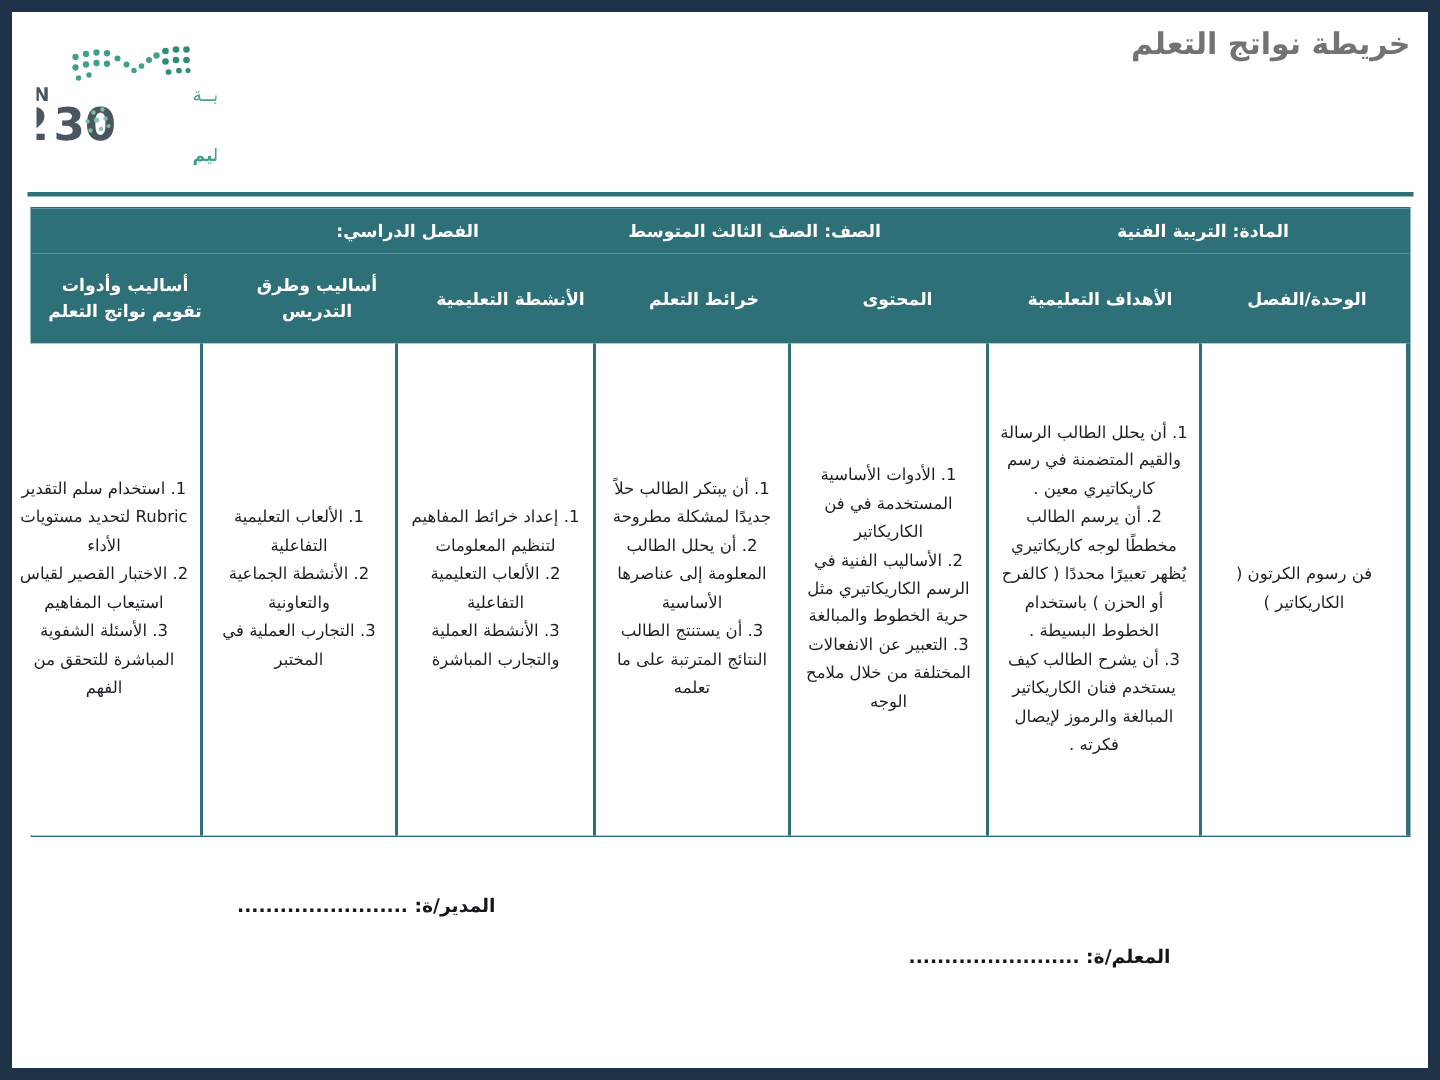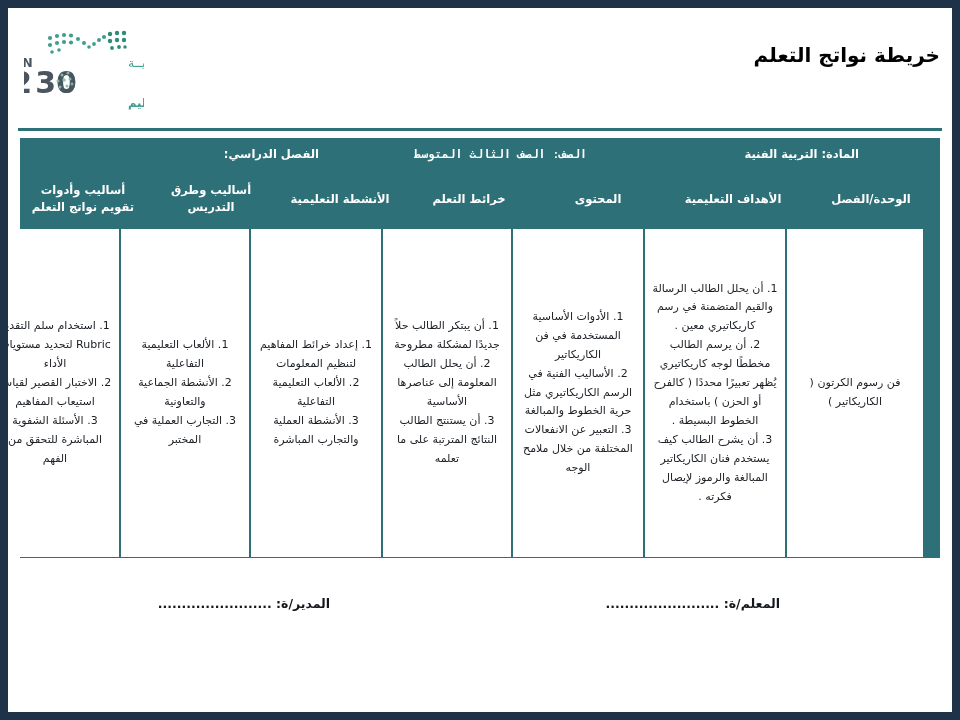--- a/index.html
+++ b/index.html
@@ -24,23 +24,23 @@
   }
   #logo {
     position: absolute;
     left: 16px; top: 10px;
     width: 120px; height: 92px;
   }
   #logo svg { display: block; }
 
   #doc-title {
     position: absolute;
-    right: 12px; top: 35px;
+    right: 12px; top: 9px;
     font-size: 20px; font-weight: bold;
-    color: #000000;
+    color: #737373;
     letter-spacing: 0;
   }
 
   #rule {
     position: absolute;
     left: 10px; right: 10px; top: 120px;
     height: 3px; background: #2d7078;
   }
 
   
@@ -57,21 +57,21 @@
     position: relative;
     font-size: 11.5px;
     font-weight: bold;
   }
   #meta .m {
     position: absolute; top: 8px;
     white-space: nowrap;
     text-align: center;
   }
   #meta .m.subject  { right: 80px; }
-  #meta .m.grade    { right: 352px; font-family: Liberation Mono, monospace; }
+  #meta .m.grade    { right: 352px; }
   #meta .m.term     { right: 620px; }
 
   #headrow {
     display: flex;
     background: #2d7078;
     color: #ffffff;
     height: 60px;
   }
   #headrow .hc {
     flex: 0 0 auto;
@@ -91,42 +91,42 @@
     flex: 0 0 auto;
     background: #ffffff;
     margin: 0 1px;
     display: flex; align-items: center; justify-content: center;
     text-align: center;
     font-size: 11px;
     line-height: 1.72;
     color: #1b1f24;
     padding: 22px 7px;
   }
-  #bodyrow .bc:first-child { margin-right: 16px; }
+  #bodyrow .bc:first-child { margin-right: 2px; }
   #bodyrow .bc:last-child  { margin-left: 2px; }
   .bc .cell-text { width: 100%; white-space: pre-line; }
 
   
   .col0 { width: 136px; }
   .col1 { width: 140px; }
   .col2 { width: 130px; }
   .col3 { width: 128px; }
   .col4 { width: 130px; }
   .col5 { width: 128px; }
   .col6 { width: 128px; }
 
   
   #footer {
     position: absolute;
     left: 12px; right: 12px; top: 588px;
     height: 30px;
     font-size: 12.5px; font-weight: bold; color: #14171c;
   }
   #footer .sig { position: absolute; top: 0; white-space: nowrap; }
-  #footer .sig.teacher  { right: 160px; }
+  #footer .sig.teacher  { right: 160px; margin-top: 34px; }
   #footer .sig.director { right: 610px; }
 </style>
 </head>
 <body>
 
 <div id="page">
 
   <div id="header">
 
     <div id="logo">

